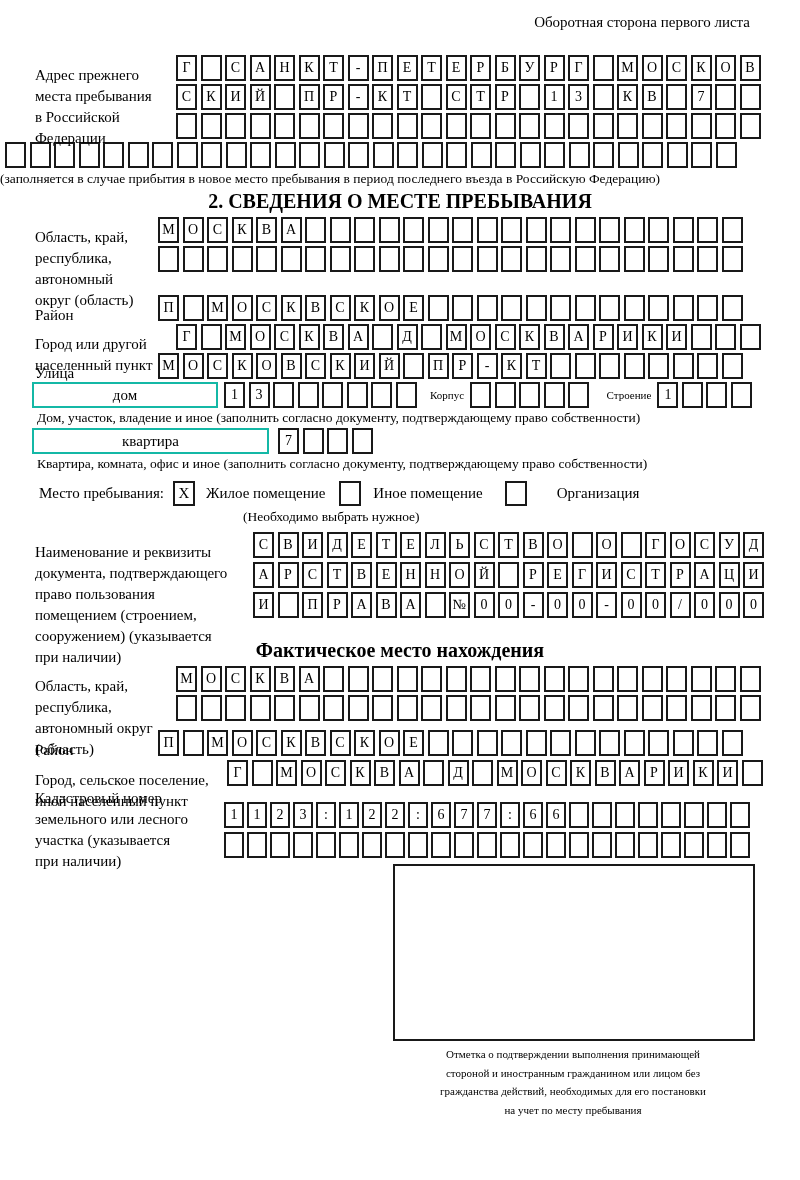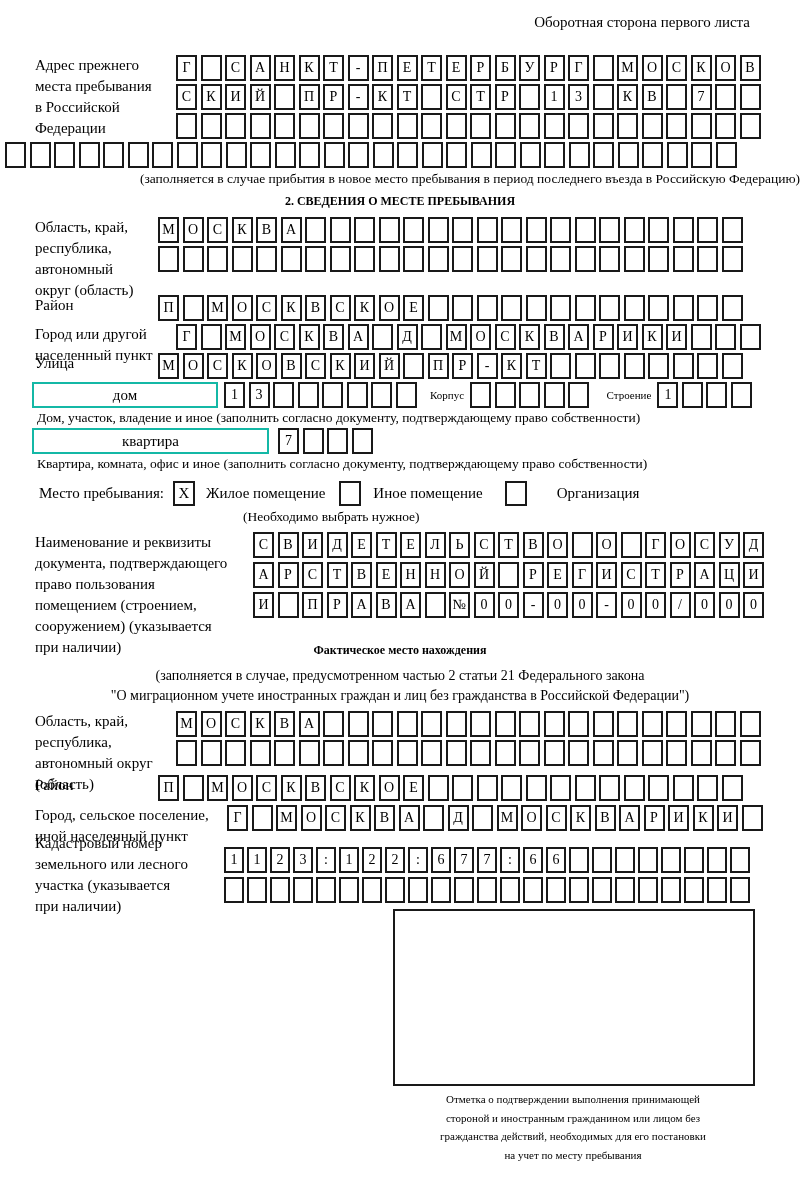--- a/index.html
+++ b/index.html
@@ -15,21 +15,21 @@
 
   .note-right {
     text-align:right;
     padding-right:50px;
     font-size:15px;
     margin-bottom:24px;
   }
 
   .rel { position:relative; }
   .lbl {
-    position:absolute; left:35px; top:0;
+    position:absolute; left:35px; top:10px;
     font-size:15px; line-height:21px;
     white-space:pre-line;
   }
   .lbl-raise { top:-14px; }
 
   .boxes { display:flex; flex-wrap:nowrap; }
   .cbox {
     flex:none;
     width:21px; height:26px;
     border:2px solid #191919;
@@ -44,26 +44,26 @@
   .ml158 { margin-left:158px; }
   .ml176 { margin-left:176px; }
   .ml224 { margin-left:224px; }
   .ml227 { margin-left:227px; }
   .ml253 { margin-left:253px; }
 
   .caption {
     font-size:13.5px; line-height:16px;
     margin-bottom:4px;
   }
-  .center { text-align:right; }
+  .center { text-align:left; }
   .pre { white-space:pre-line; }
 
   .sec-title {
     text-align:center; font-weight:bold;
-    font-size:12px; line-height:20px;
+    font-size:20px; line-height:20px;
     margin:4px 0 6px 0;
   }
 
   .field { margin-bottom:3px; }
   .gap-after-region { margin-bottom:23px; }
   .gap-after-region2 { margin-bottom:9px; }
 
   
   .inline-row { display:flex; align-items:flex-start; margin-left:32px; margin-bottom:2px; }
   .wcell {
@@ -520,22 +520,20 @@
         <span class="cbox">0</span>
         <span class="cbox">0</span>
         <span class="cbox">/</span>
         <span class="cbox">0</span>
         <span class="cbox">0</span>
         <span class="cbox">0</span>
       </div>
   </div>
 
   <div class="sec-title">Фактическое место нахождения</div>
-  <div class="fact-caption pre">(заполняется в случае, предусмотренном частью 2 статьи 21 Федерального закона
-"О миграционном учете иностранных граждан и лиц без гражданства в Российской Федерации")</div>
 
   <div class="rel field gap-after-region2">
     <div class="lbl">Область, край,
 республика,
 автономный округ
 (область)</div>
     <div class="boxes ml176 mb3">
         <span class="cbox">М</span>
         <span class="cbox">О</span>
         <span class="cbox">С</span>

